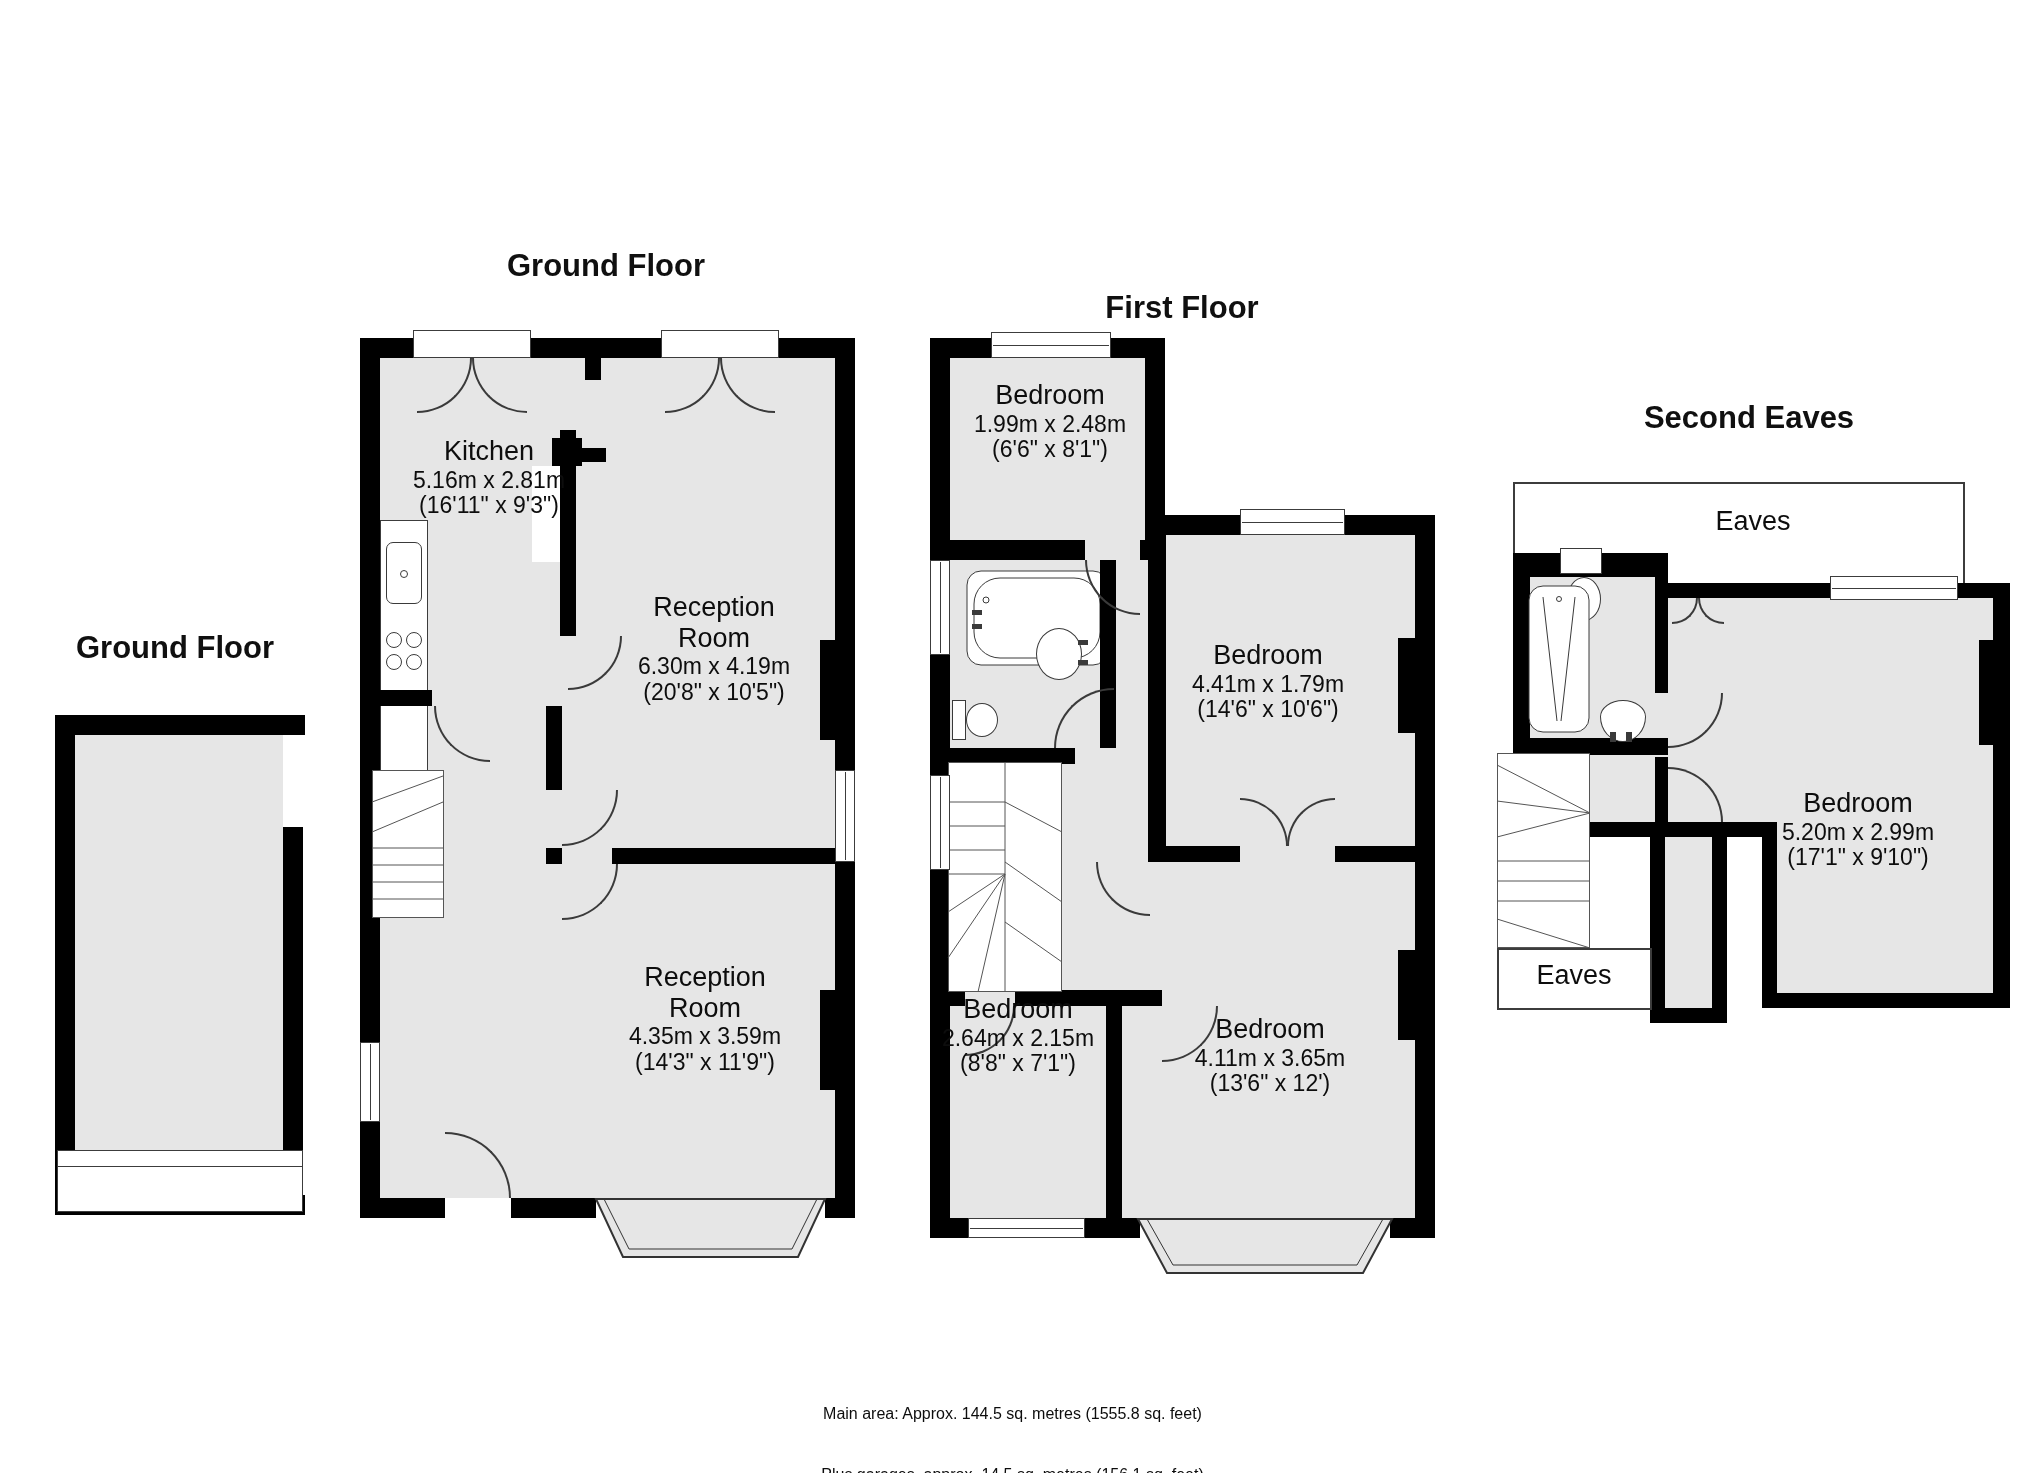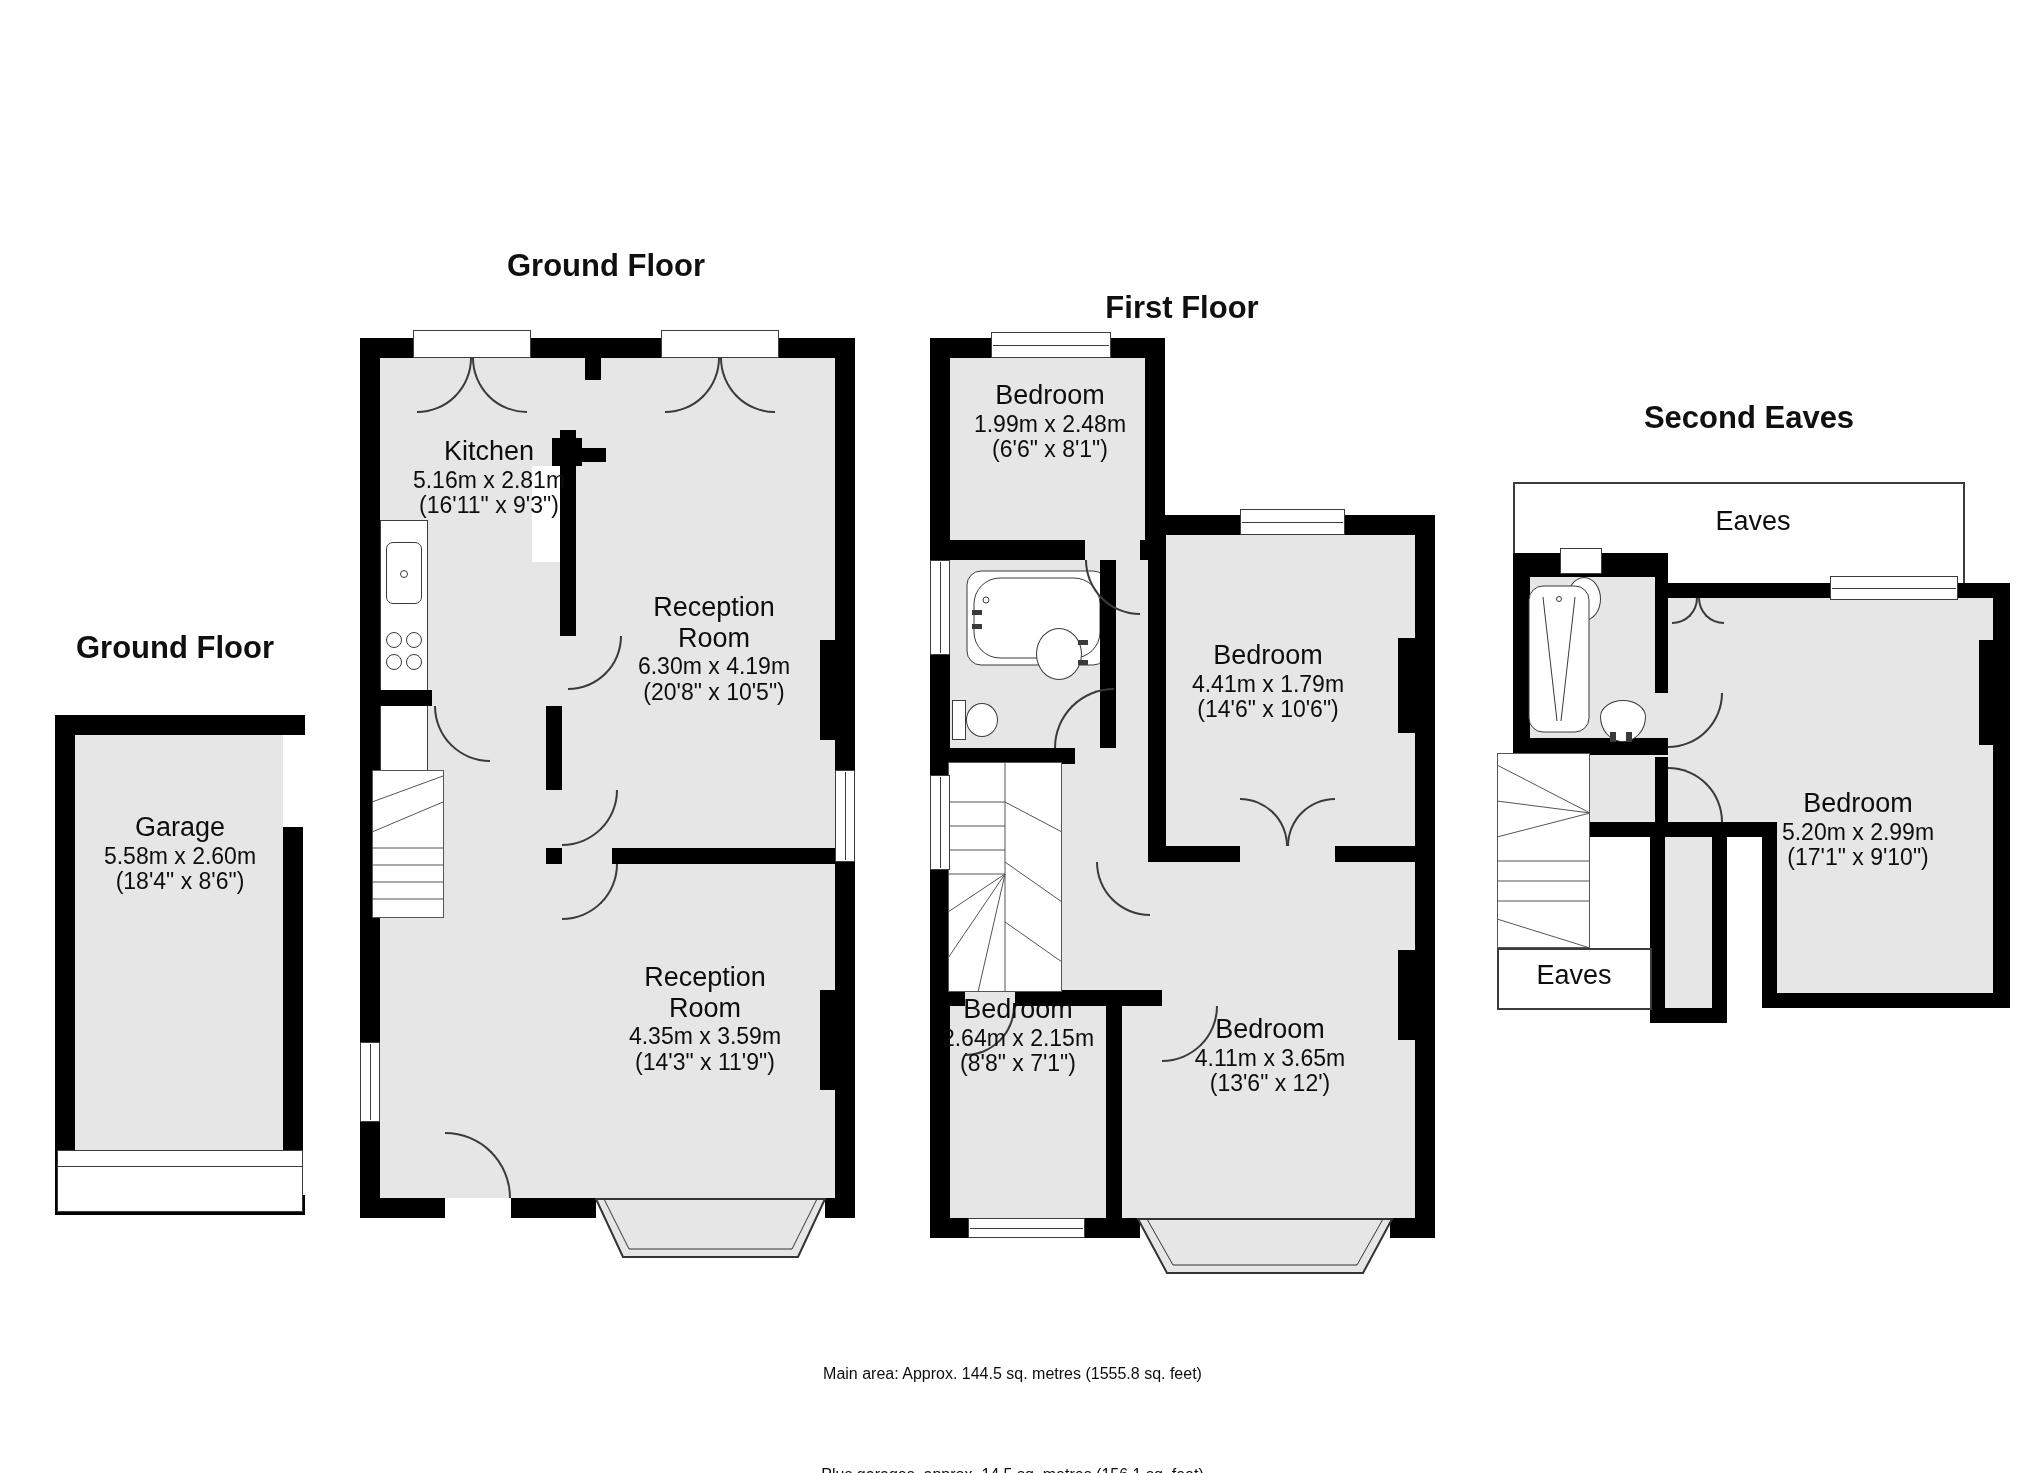--- a/index.html
+++ b/index.html
@@ -41,25 +41,20 @@
 
   <div class="g" style="left:75px;top:735px;width:208px;height:460px;"></div>
   <div class="w" style="left:55px;top:715px;width:250px;height:20px;"></div>
   <div class="w" style="left:55px;top:715px;width:20px;height:500px;"></div>
   <div class="w" style="left:283px;top:715px;width:20px;height:500px;"></div>
   <div class="w" style="left:55px;top:1195px;width:250px;height:20px;"></div>
   <div class="wh" style="left:283px;top:735px;width:22px;height:92px;"></div>
   <div class="frame" style="left:57px;top:1150px;width:246px;height:62px;"></div>
   <div style="position:absolute;left:57px;top:1166px;width:246px;height:1px;background:#3c3c3c;"></div>
 
-  <div class="lbl" style="left:180px;top:812px;width:220px;">
-    <div class="nm">Garage</div>
-    <div class="dm">5.58m x 2.60m</div>
-    <div class="dm">(18'4" x 8'6")</div>
-  </div>
 
   <div class="g" style="left:380px;top:358px;width:455px;height:840px;"></div>
 
   <div class="frame" style="left:380px;top:520px;width:48px;height:270px;"></div>
   <div class="fix" style="left:386px;top:542px;width:36px;height:62px;border-radius:7px;"></div>
   <div style="position:absolute;left:400px;top:570px;width:6px;height:6px;border:1px solid #3a3a3a;border-radius:50%;background:#fff;"></div>
   <div class="burner" style="left:386px;top:632px;"></div>
   <div class="burner" style="left:406px;top:632px;"></div>
   <div class="burner" style="left:386px;top:654px;"></div>
   <div class="burner" style="left:406px;top:654px;"></div>
@@ -293,16 +288,16 @@
   <div class="lbl" style="left:1574px;top:960px;width:140px;">
     <div class="nm">Eaves</div>
   </div>
 
   <div class="lbl" style="left:1858px;top:788px;width:240px;">
     <div class="nm">Bedroom</div>
     <div class="dm">5.20m x 2.99m</div>
     <div class="dm">(17'1" x 9'10")</div>
   </div>
 
-  <div class="footer main" style="top:1365px;">Main area: Approx. 144.5 sq. metres (1555.8 sq. feet)</div>
+  <div class="footer main" style="top:1405px;">Main area: Approx. 144.5 sq. metres (1555.8 sq. feet)</div>
   <div class="footer sub" style="top:1466px;">Plus garages, approx. 14.5 sq. metres (156.1 sq. feet)</div>
 
 </div>
 
 </body></html>

